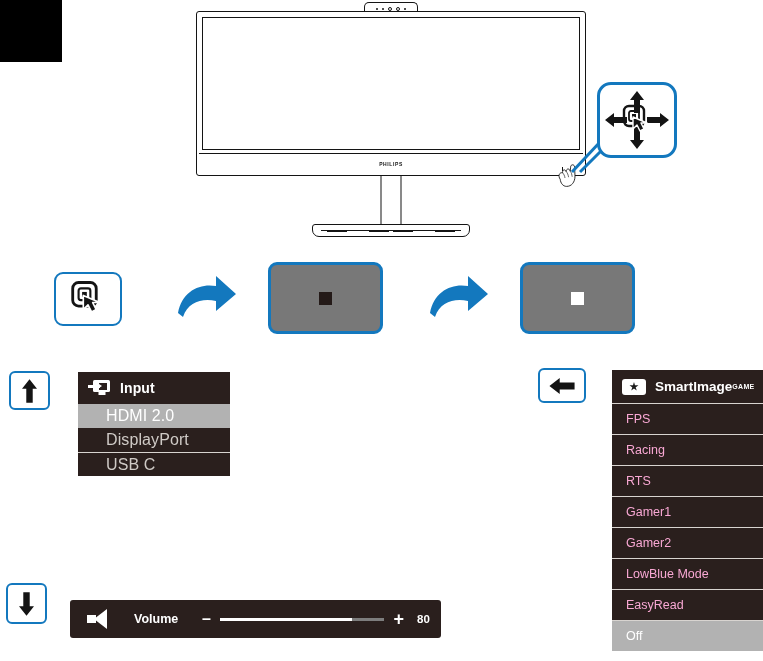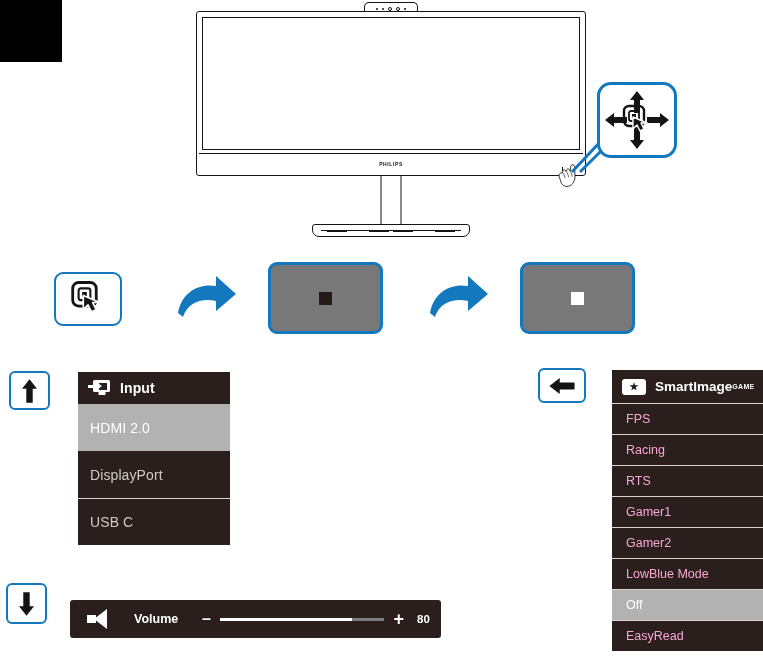--- a/index.html
+++ b/index.html
@@ -116,22 +116,22 @@
   .keybox.up   { left: 9px;  top: 371px; width: 41px; height: 39px; }
   .keybox.down { left: 6px;  top: 583px; width: 41px; height: 41px; }
   .keybox.back { left: 538px; top: 368px; width: 48px; height: 35px; }
 
   
   .osd-input {
     position: absolute; left: 78px; top: 372px;
     width: 152px; background: #2a1f1d;
   }
   .osd-row {
-    height: 47px; display:flex; align-items:center; padding-left: 12px;
-    font-size: 14px; color: #cfcac6; letter-spacing: .1px;
+    height: 24px; display:flex; align-items:center; padding-left: 28px;
+    font-size: 16px; color: #cfcac6; letter-spacing: .1px;
   }
   .osd-row.header {
     height: 32px; color:#ffffff; font-size: 14px; font-weight: bold;
     gap: 10px; padding-left: 10px;
   }
   .osd-row.selected { background: #b2b2b2; color: #ffffff; }
   .osd-row.divider { border-top: 1.5px solid #d8d4d0; }
 
   .input-icon {
     width: 22px; height: 16px; position: relative; flex: none;
@@ -366,21 +366,21 @@
     </div>
     <div class="si-row">
       <span>Gamer1</span>
     </div>
     <div class="si-row">
       <span>Gamer2</span>
     </div>
     <div class="si-row">
       <span>LowBlue Mode</span>
     </div>
+    <div class="si-row">
+      <span>EasyRead</span>
+    </div>
     <div class="si-row selected">
       <span>Off</span>
     </div>
-    <div class="si-row">
-      <span>EasyRead</span>
-    </div>
   </div>
 
 </div>
 
 </body></html>

